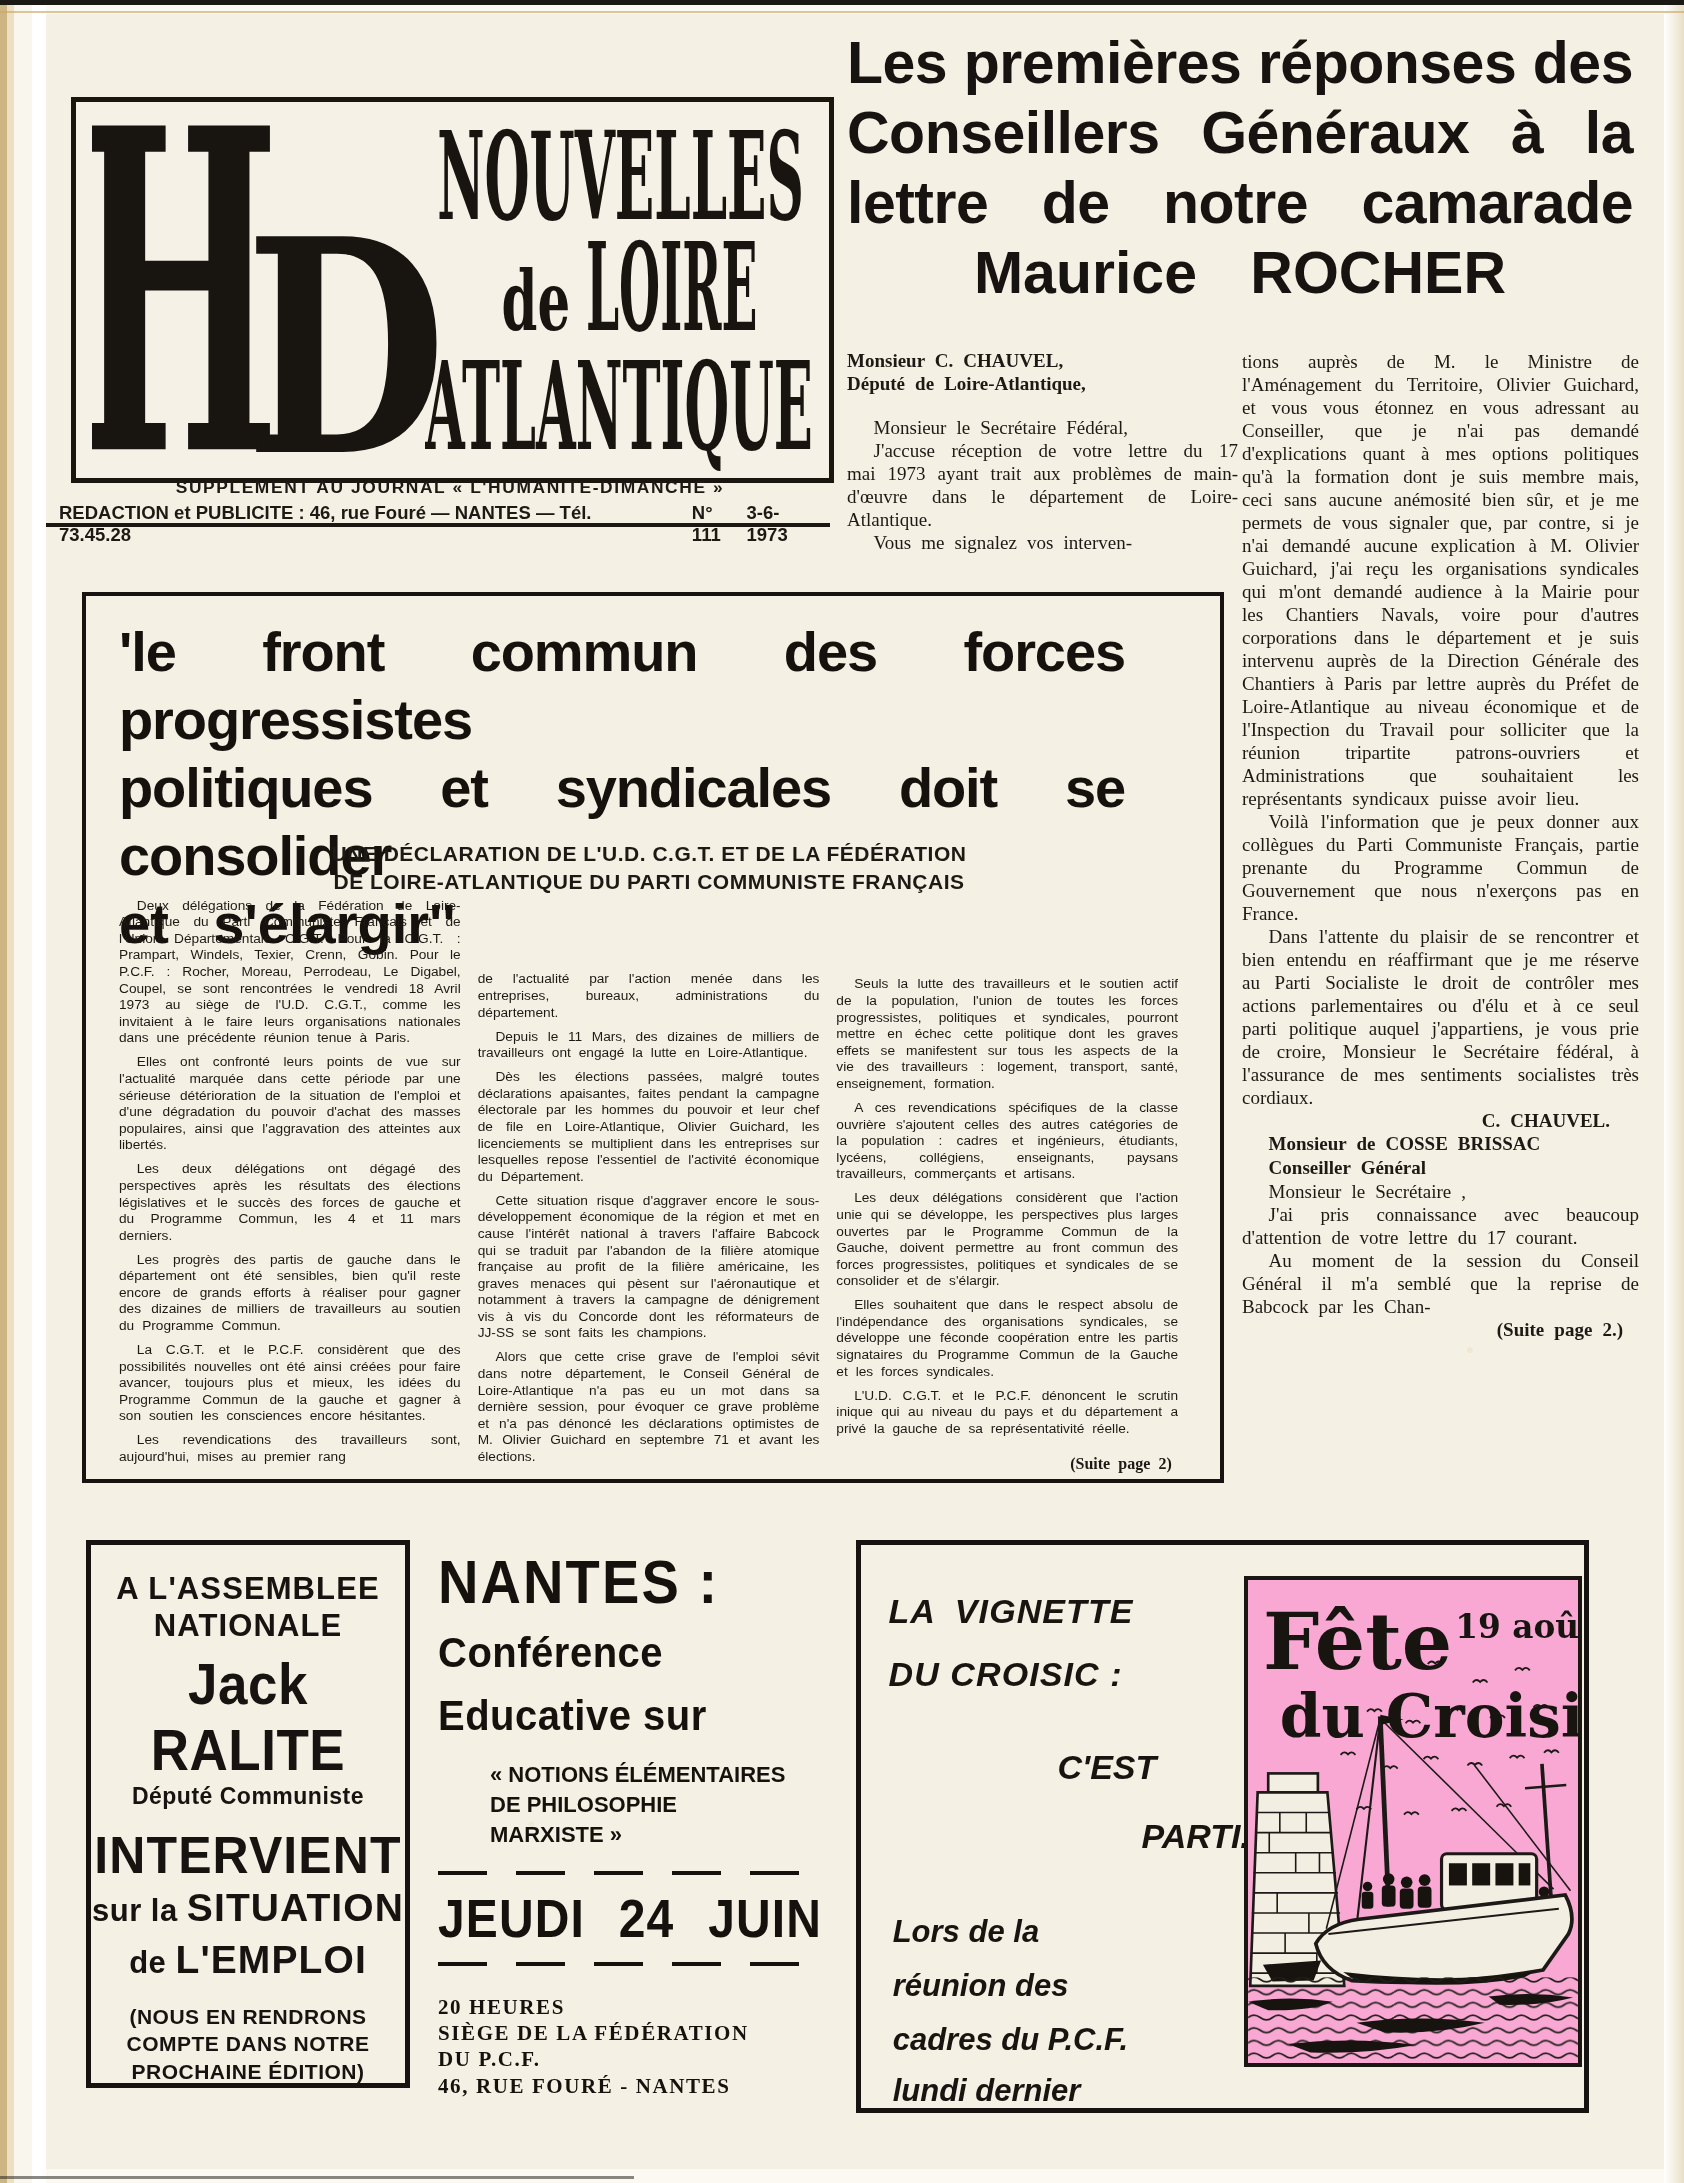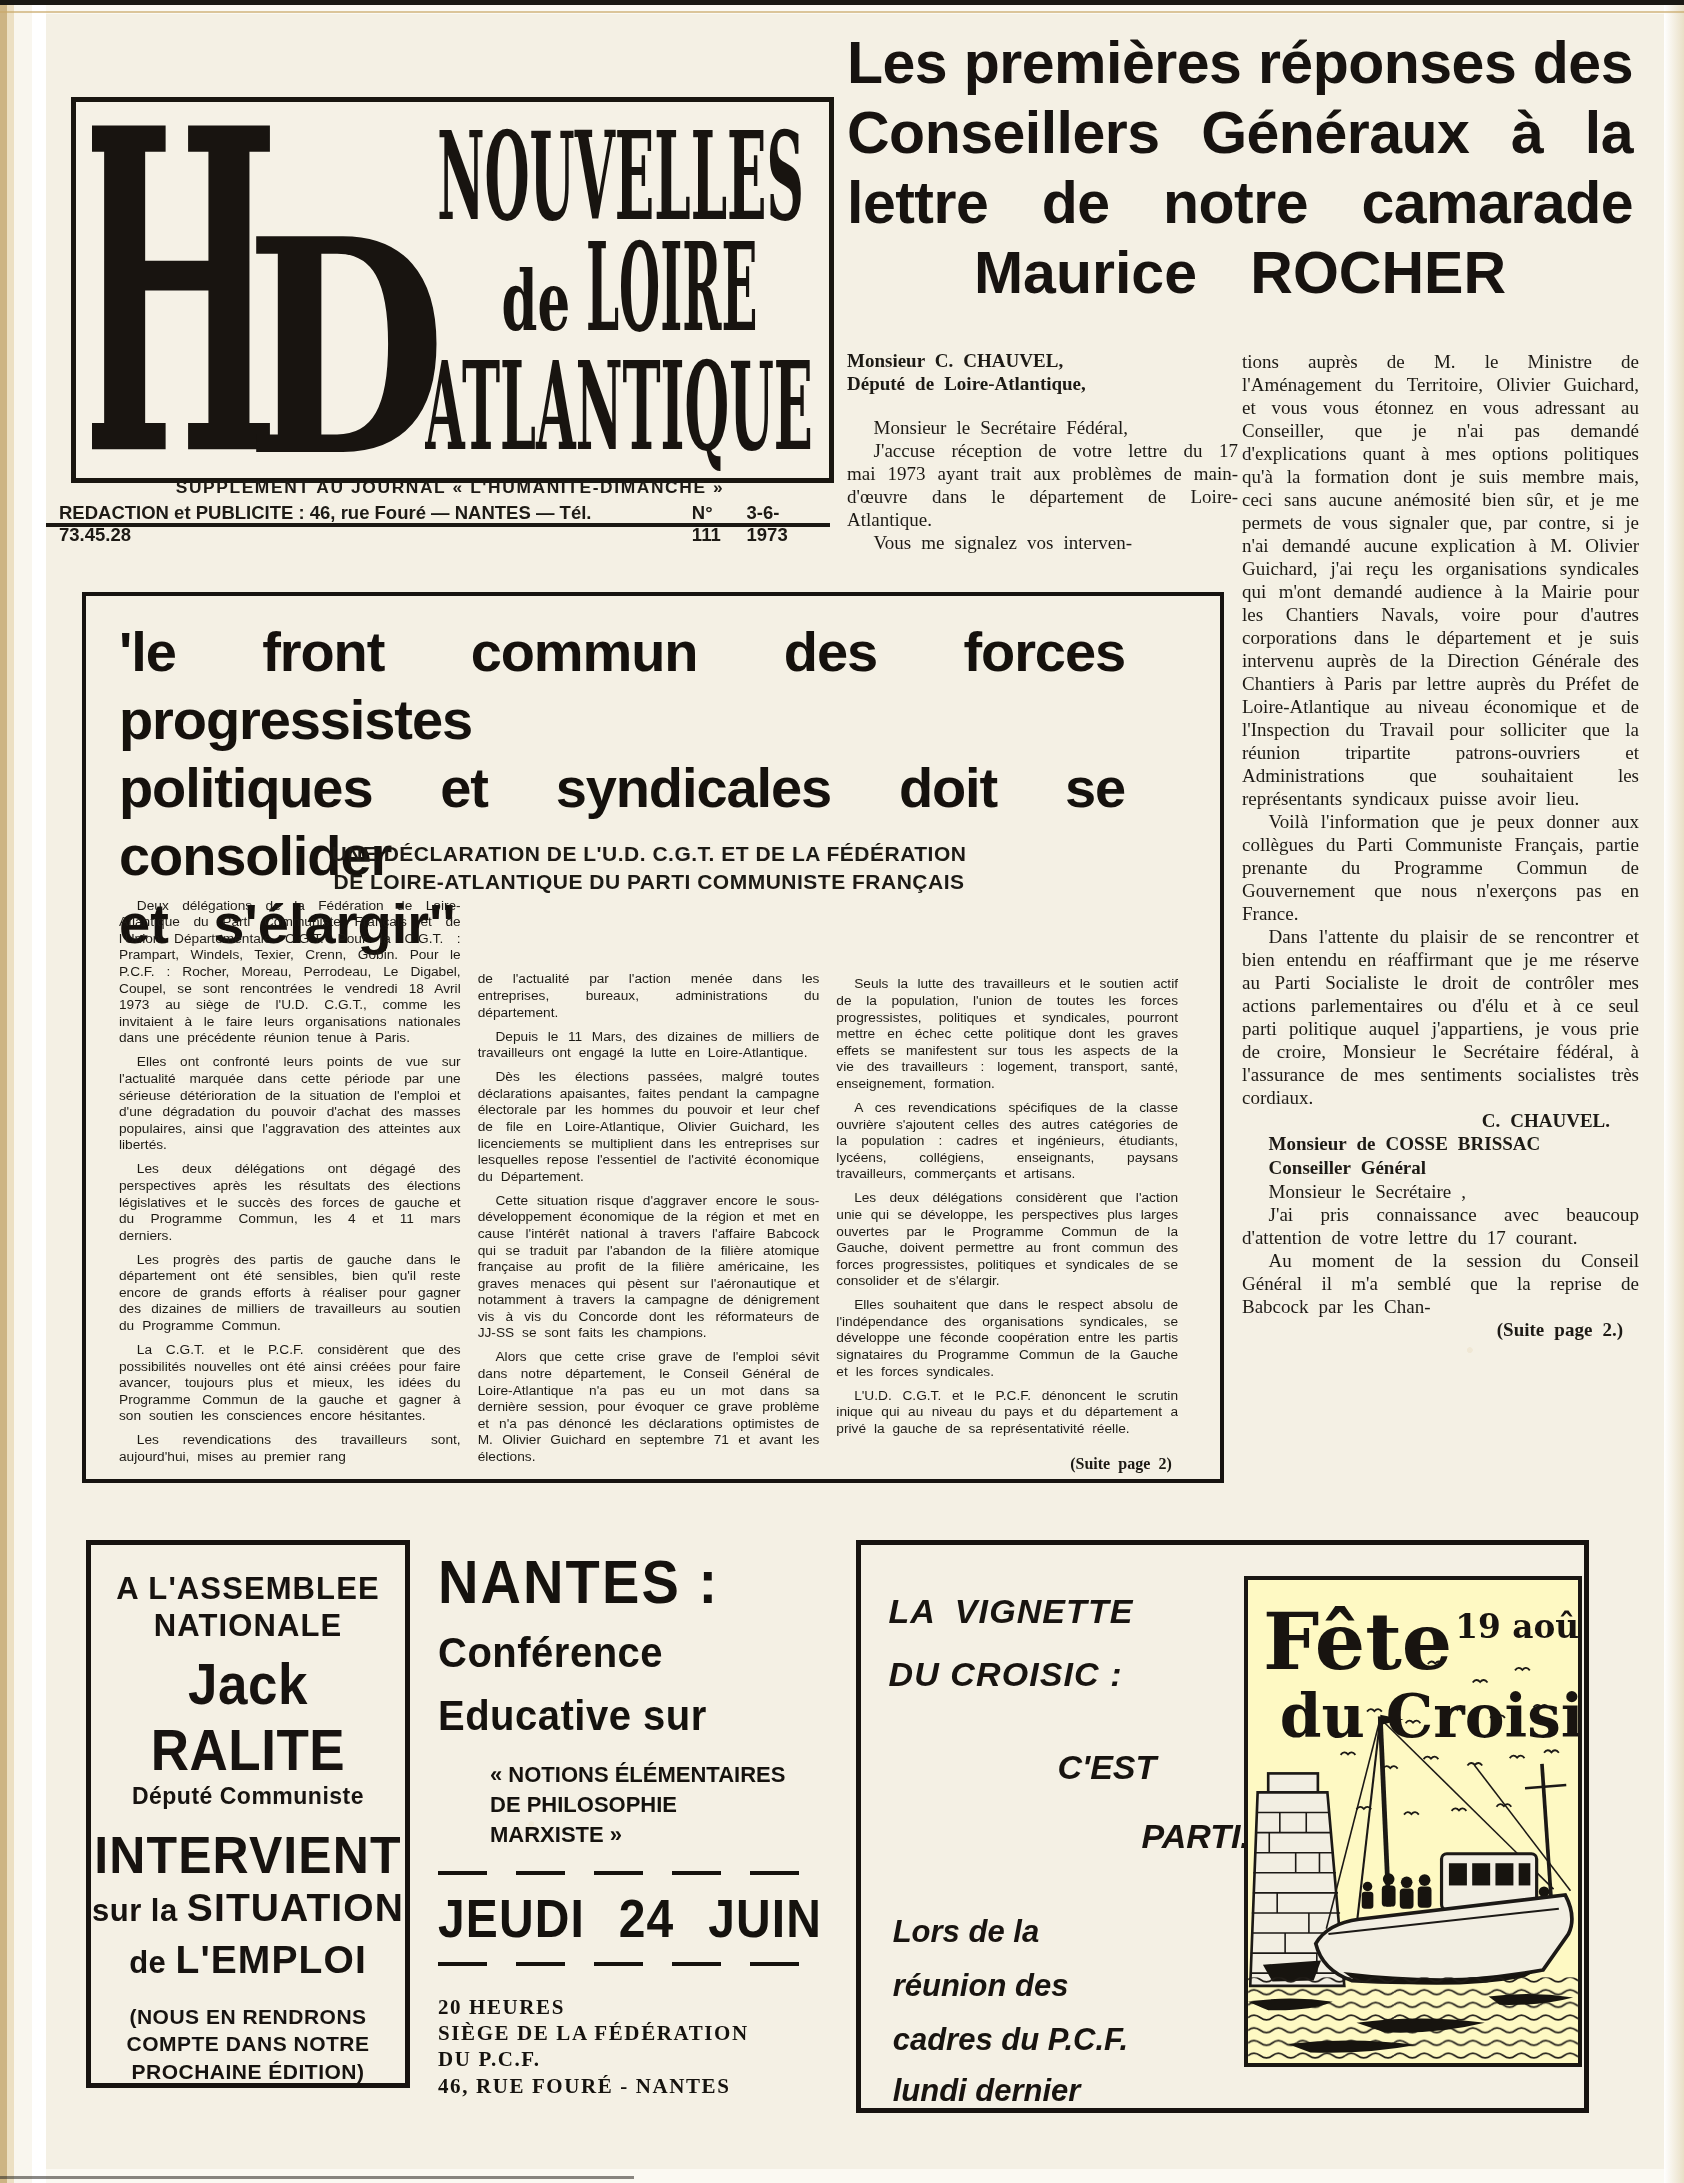--- a/index.html
+++ b/index.html
@@ -79,21 +79,21 @@
   .adright{left:856px;top:1540px;width:723px;height:563px;border:5.3px solid #171310;}
   .vtxt{position:absolute;left:27.5px;top:0;width:349px;font-style:italic;font-weight:bold;color:#181410;}
   .v1{font-size:34px;line-height:1;position:absolute;left:0;top:49px;letter-spacing:1.1px;word-spacing:9.5px;}
   .v2{font-size:34px;line-height:1;position:absolute;left:0;top:112px;letter-spacing:1.1px;}
   .v3{font-size:34px;line-height:1;position:absolute;left:169px;top:205px;}
   .v4{font-size:34px;line-height:1;position:absolute;left:253px;top:274px;}
   .v5{font-size:31px;line-height:1;position:absolute;left:4.2px;top:371px;font-weight:bold;}
   .v6{font-size:31px;line-height:1;position:absolute;left:4.2px;top:425px;}
   .v7{font-size:31px;line-height:1;position:absolute;left:4.2px;top:479px;}
   .v8{font-size:31px;line-height:1;position:absolute;left:4.2px;top:530px;}
-  .picbox{position:absolute;left:383px;top:31px;width:330px;height:483px;border:4.2px solid #1a1713;background:#fef9c3;}
+  .picbox{position:absolute;left:383px;top:31px;width:330px;height:483px;border:4.2px solid #1a1713;background:#f9a8d4;}
   .pt1{font-size:150px;}
   .pt2{font-size:113px;}
   .pt3{font-size:62px;}
   .sk{stroke:#1c1916;fill:none;}
 </style>
 </head>
 <body>
 
 <div id="page">
   <div class="abs paper"></div>

